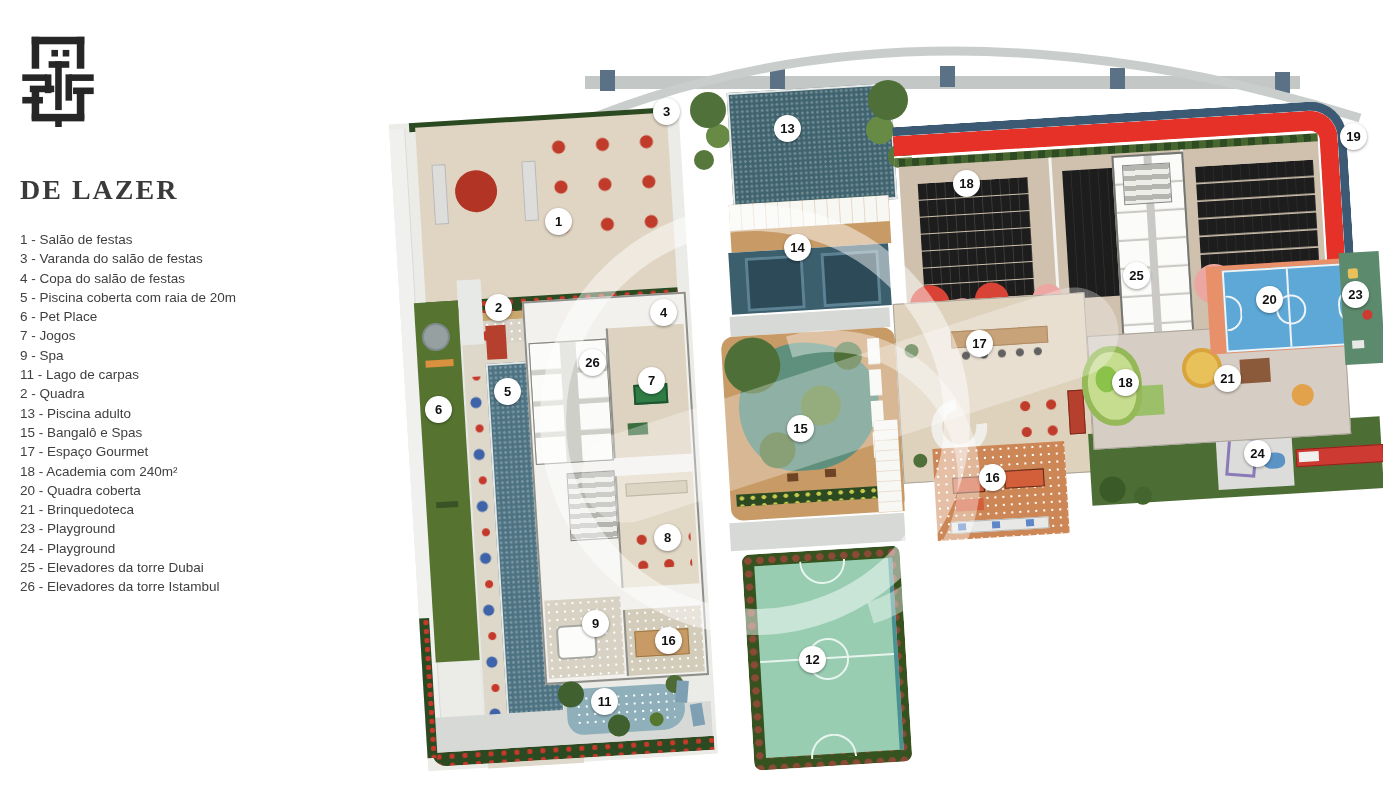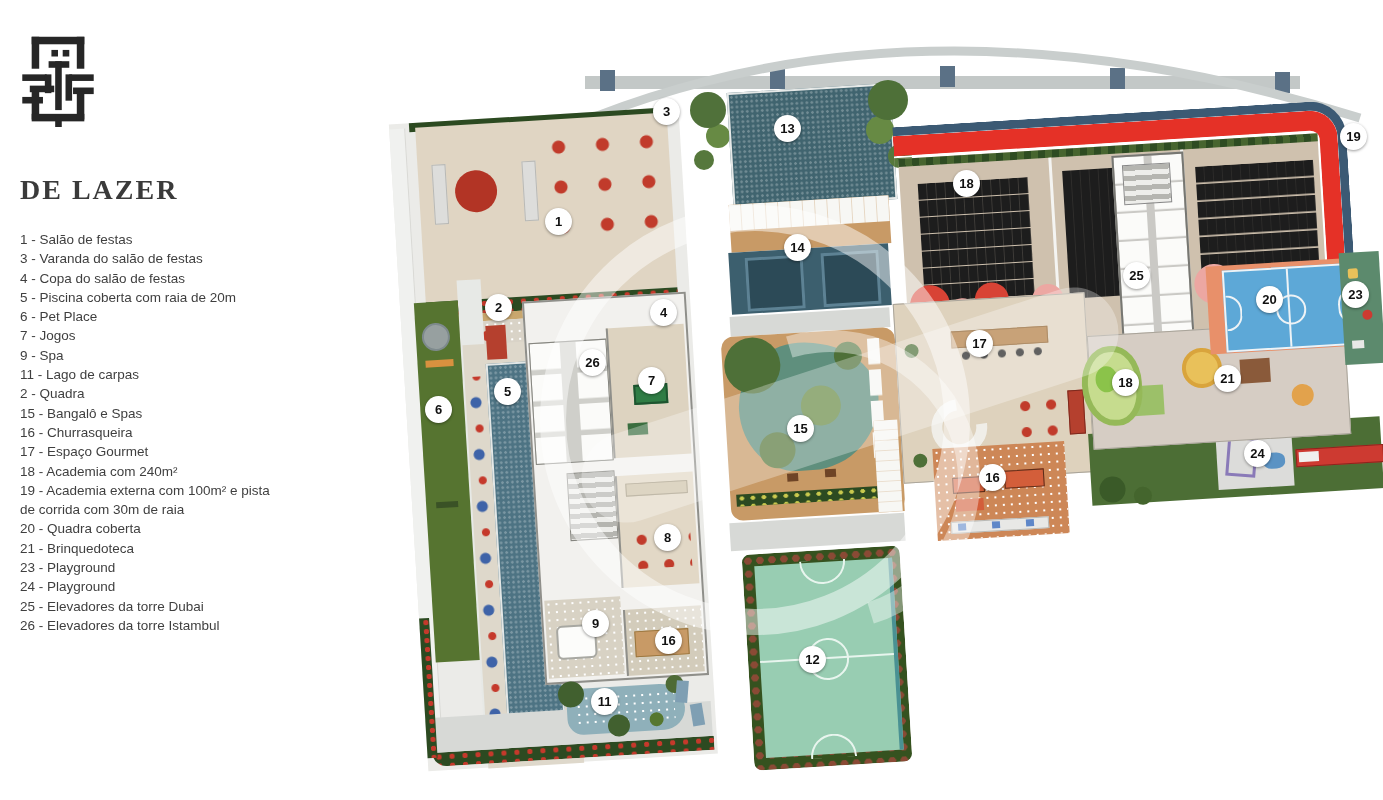--- a/index.html
+++ b/index.html
@@ -73,25 +73,24 @@
   <ul id="legend-list">
       <li>1 - Salão de festas</li>
       <li>3 - Varanda do salão de festas</li>
       <li>4 - Copa do salão de festas</li>
       <li>5 - Piscina coberta com raia de 20m</li>
       <li>6 - Pet Place</li>
       <li>7 - Jogos</li>
       <li>9 - Spa</li>
       <li>11 - Lago de carpas</li>
       <li>2 - Quadra</li>
+      <li>13 - Piscina adulto</li>
       <li>15 - Bangalô e Spas</li>
-      <li>16 - Churrasqueira</li>
       <li>17 - Espaço Gourmet</li>
       <li>18 - Academia com 240m²</li>
-      <li>19 - Academia externa com 100m² e pista de corrida com 30m de raia</li>
       <li>20 - Quadra coberta</li>
       <li>21 - Brinquedoteca</li>
       <li>23 - Playground</li>
       <li>24 - Playground</li>
       <li>25 - Elevadores da torre Dubai</li>
       <li>26 - Elevadores da torre Istambul</li>
     </ul>
 </aside>
 
 <section id="plan">

